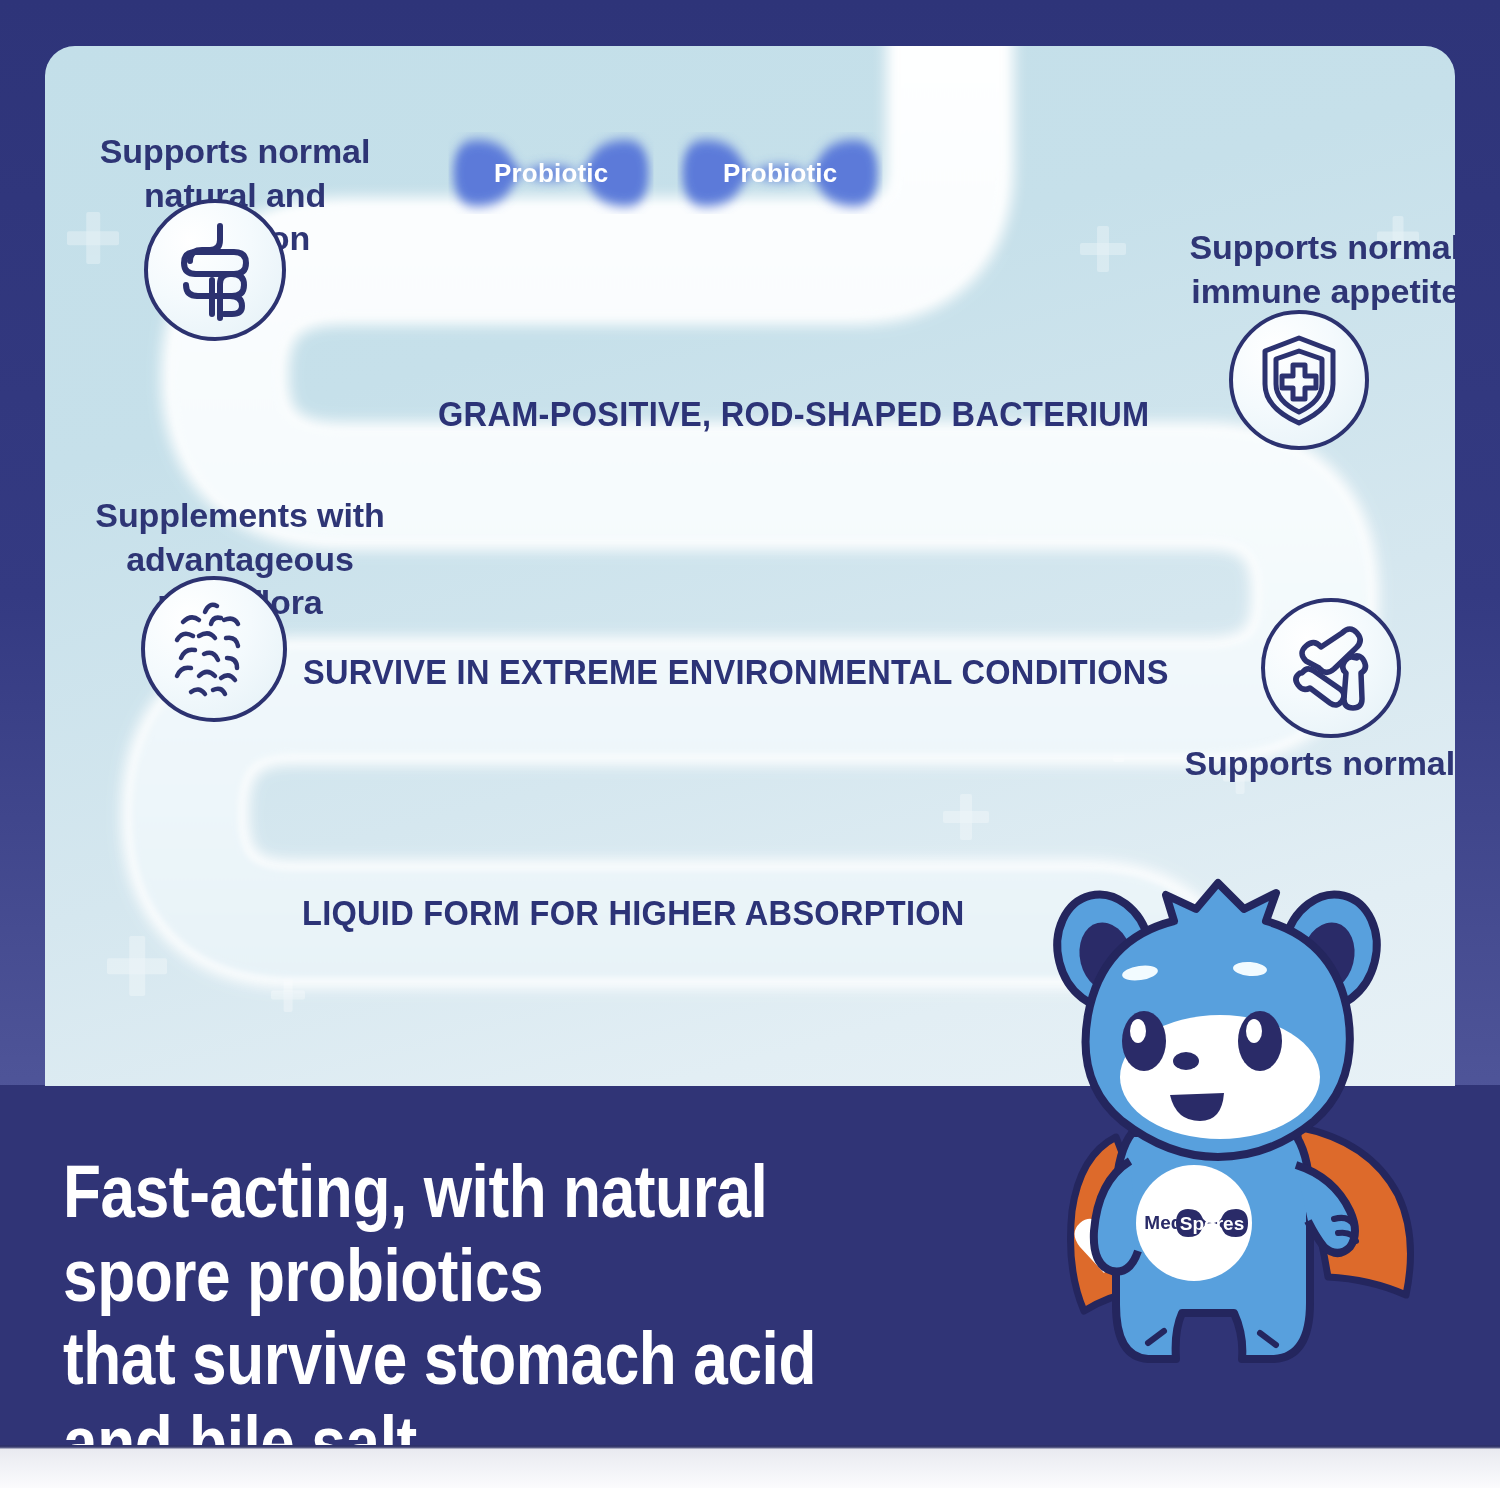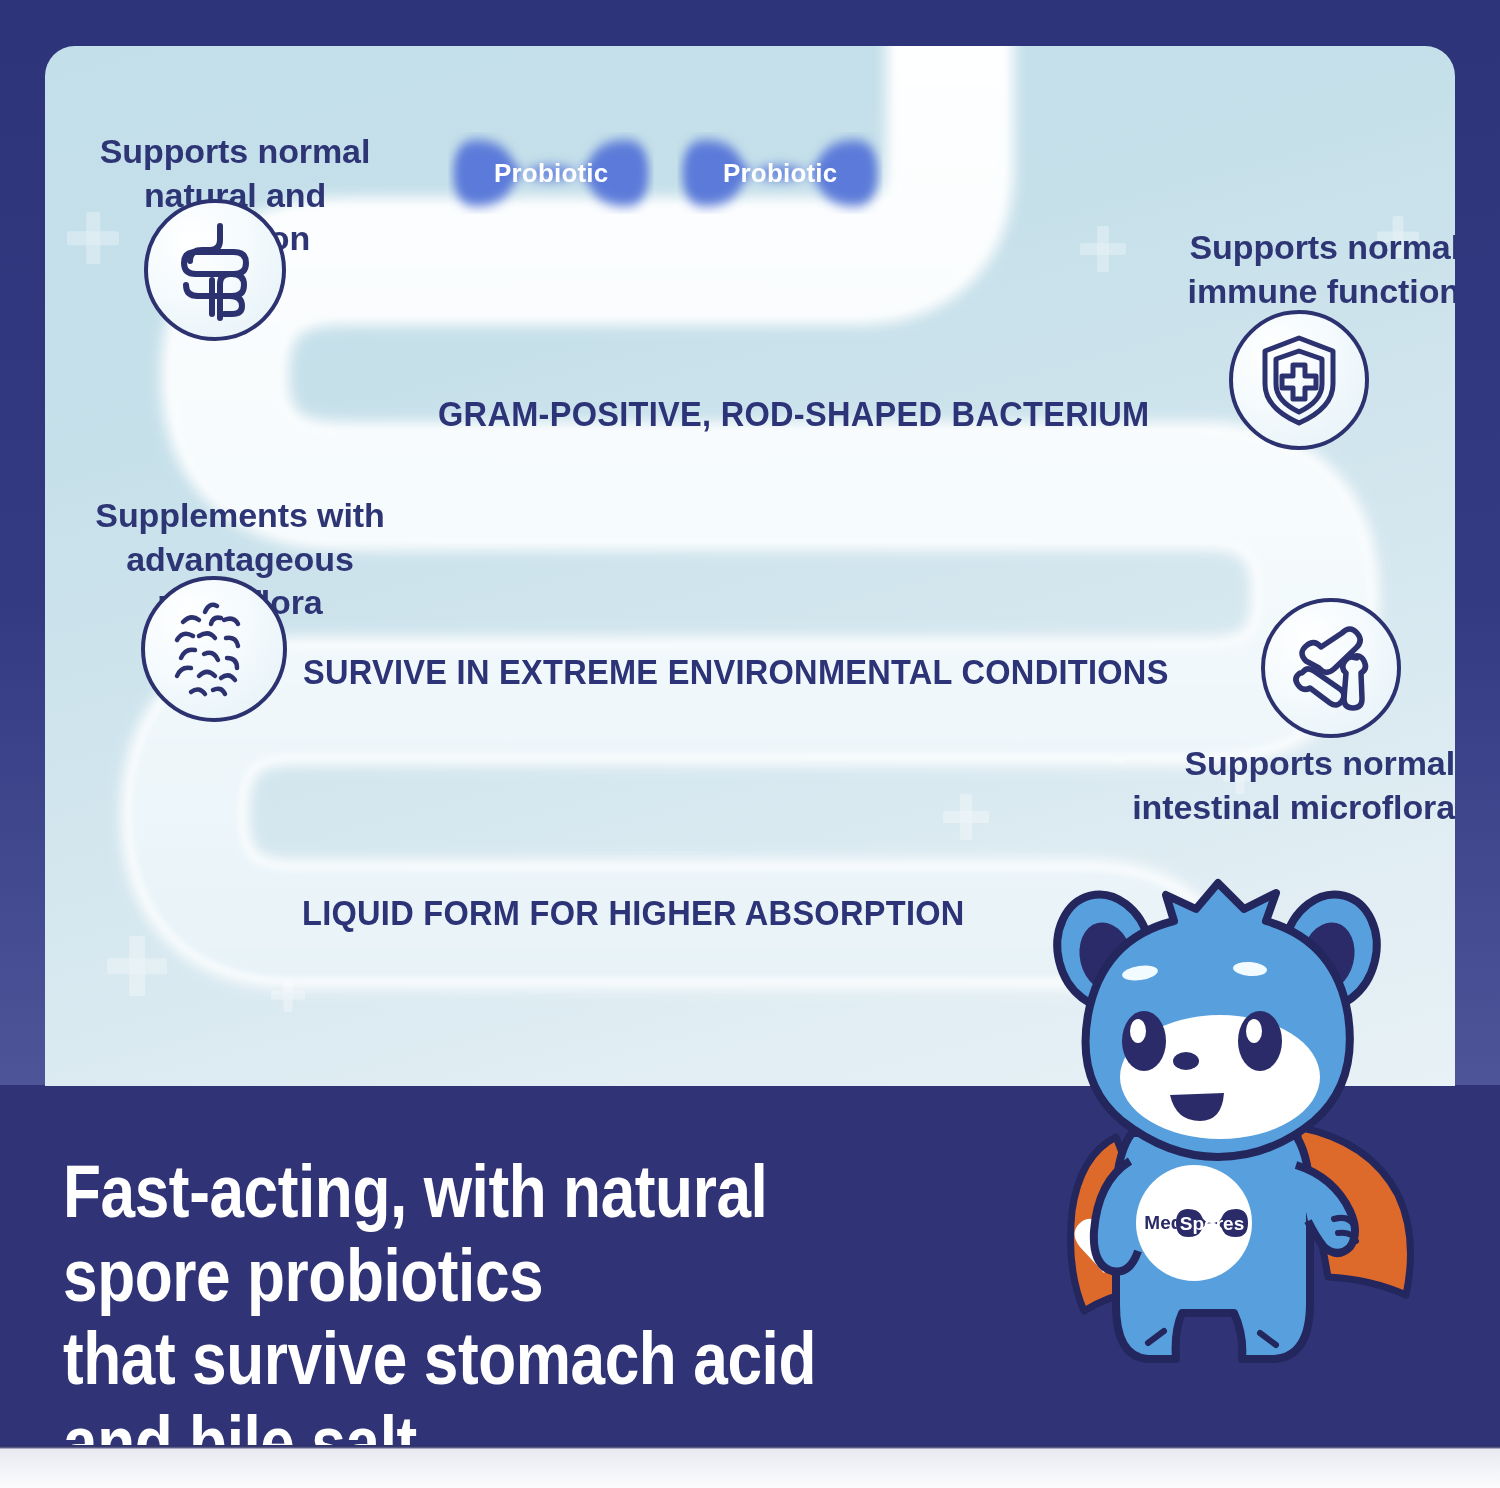--- a/index.html
+++ b/index.html
@@ -200,21 +200,21 @@
           <path d="M 48 8 L 48 22 Q 48 32 38 32 L 30 32 Q 18 32 18 43"></path>
           <path d="M 24 56 L 60 56 Q 72 56 72 67 Q 72 78 60 78 L 26 78 Q 14 78 14 67"></path>
           <path d="M 26 78 L 58 78 Q 70 78 70 88 Q 70 96 60 96 L 52 96"></path>
           <path d="M 40 96 L 40 62"></path>
         </g>
       </svg>
     </div>
 
     <div class="caption right" style="left:1050px; top:180px; width:365px;">
       <div>Supports normal</div>
-      <div>immune function</div>
+      <div>immune appetite</div>
     </div>
     <div class="icon-circle" style="left:1184px; top:264px; width:140px; height:140px;">
       <svg width="84" height="96" viewBox="0 0 84 96">
         <g fill="none" stroke="#2c3270" stroke-width="5" stroke-linejoin="round">
           <path d="M 42 6 L 76 19 L 76 52 Q 76 76 42 91 Q 8 76 8 52 L 8 19 Z"></path>
           <path d="M 42 19 L 65 27 L 65 52 Q 65 69 42 80 Q 19 69 19 52 L 19 27 Z"></path>
           <path d="M 36 33 L 48 33 L 48 44 L 59 44 L 59 56 L 48 56 L 48 67 L 36 67 L 36 56 L 25 56 L 25 44 L 36 44 Z"></path>
         </g>
       </svg>
     </div>
@@ -249,21 +249,20 @@
       <svg width="94" height="94" viewBox="0 0 94 94">
         <g fill="none" stroke="#2c3270" stroke-width="5.5" stroke-linecap="round" stroke-linejoin="round">
           <path d="M 22 40 q -8 -8 0 -15 q 8 -7 15 1 L 58 12 q 8 -8 15 0 q 7 8 -1 15 L 50 48 q -8 7 -15 -1 Z"></path>
           <path d="M 16 52 q -7 5 -2 12 q 5 7 12 3 L 46 82 q 7 5 12 -2 q 5 -7 -2 -12 L 30 50 q -7 -5 -12 2 Z"></path>
           <path d="M 68 36 q 8 -4 12 4 q 4 8 -3 12 L 78 78 q 0 9 -9 9 q -9 0 -9 -9 L 62 52 q -6 -5 -1 -12 q 5 -7 12 -3 Z"></path>
         </g>
       </svg>
     </div>
     <div class="caption right" style="left:1000px; top:696px; width:410px;">
       <div>Supports normal</div>
-      <div>intestinal microflora</div>
     </div>
 
     <div class="headline" style="left:393px; top:348px;">GRAM-POSITIVE, ROD-SHAPED BACTERIUM</div>
     <div class="headline" style="left:258px; top:606px;">SURVIVE IN EXTREME ENVIRONMENTAL CONDITIONS</div>
     <div class="headline" style="left:257px; top:847px;">LIQUID FORM FOR HIGHER ABSORPTION</div>
 
   </div>
 
   <svg class="bear" viewBox="0 0 448 520">
     <defs>

